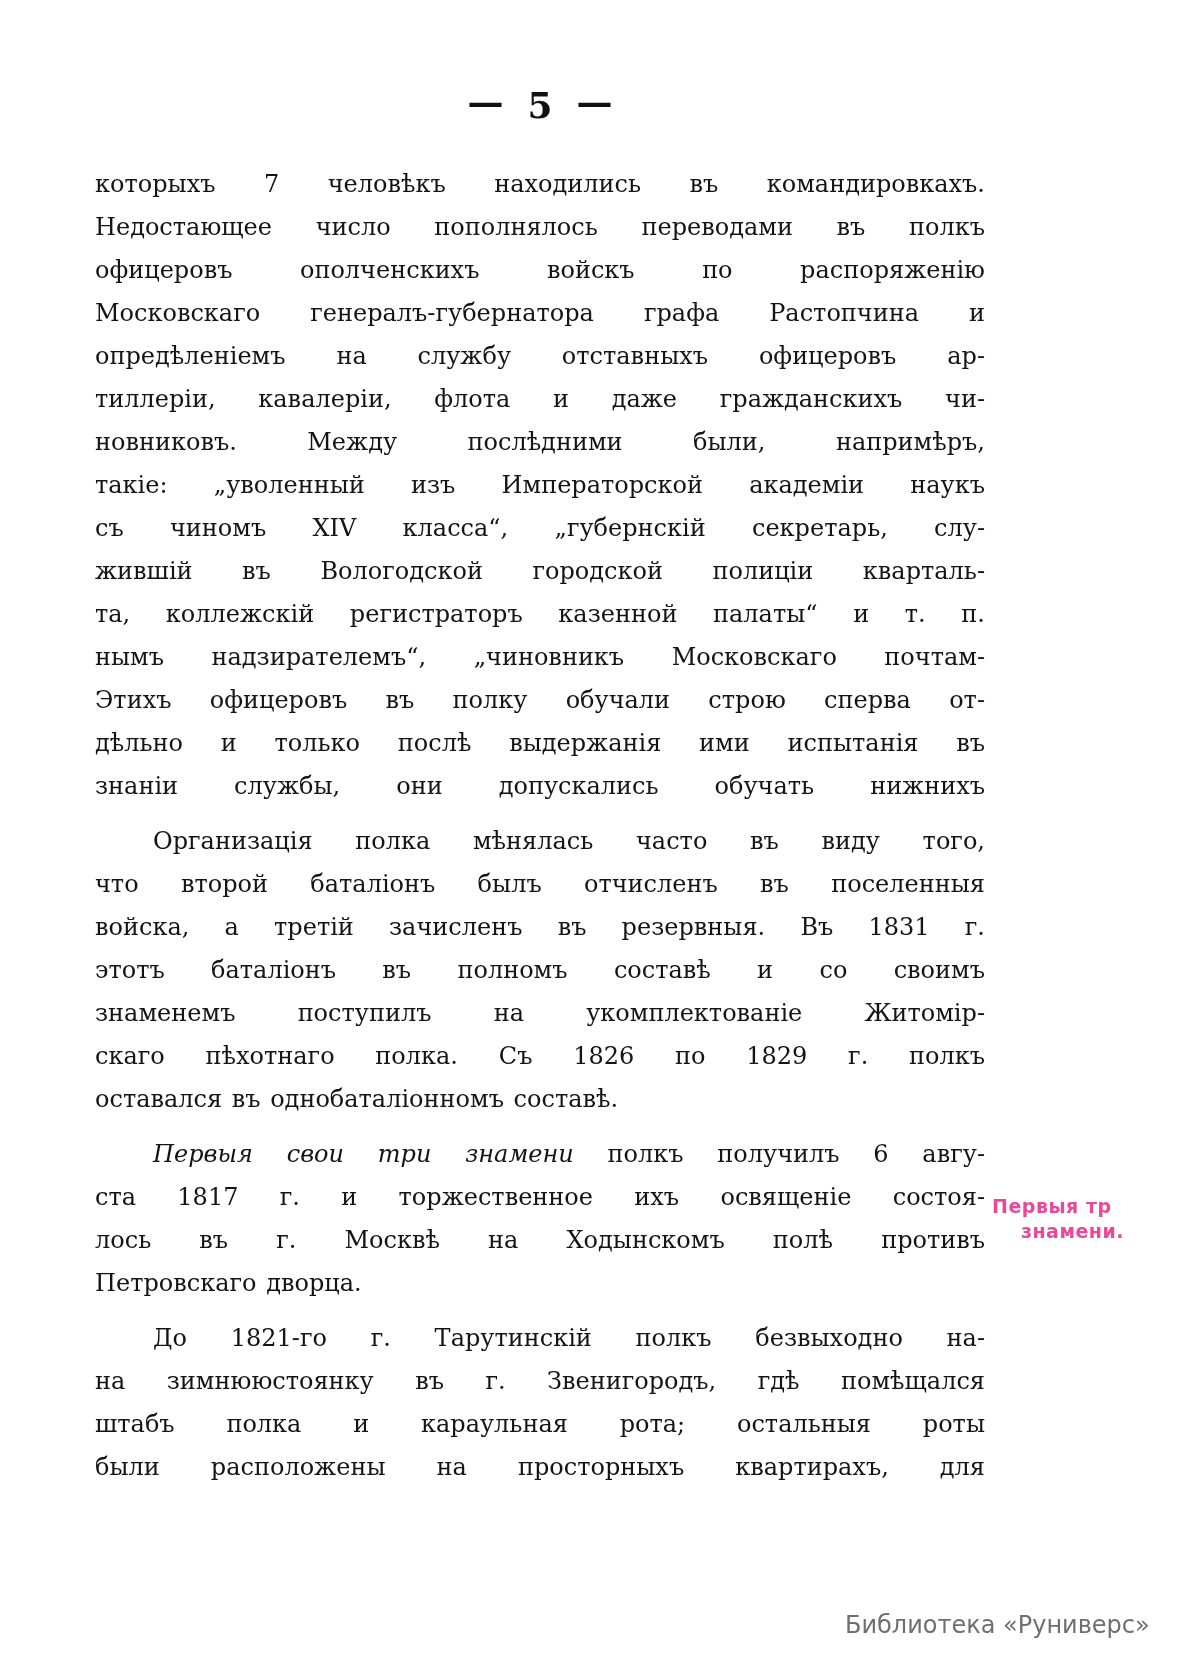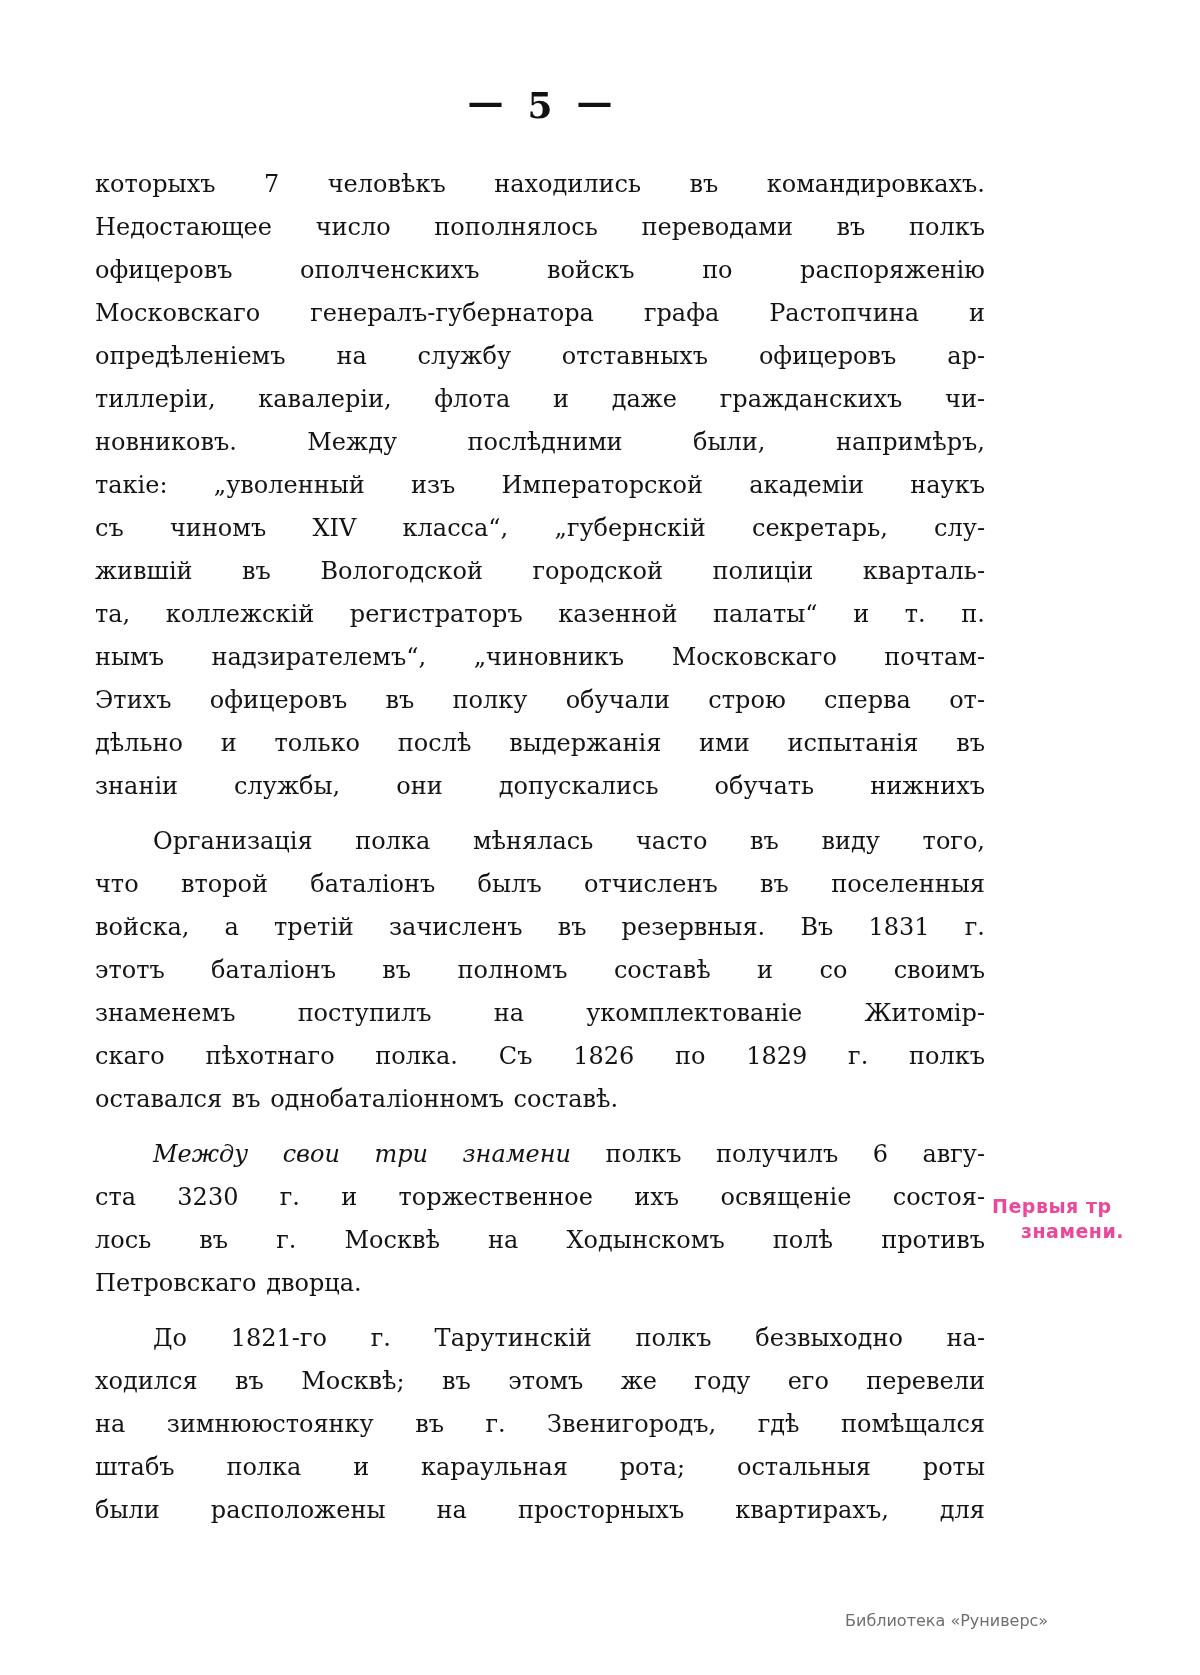--- a/index.html
+++ b/index.html
@@ -62,21 +62,21 @@
     line-height: 25px;
     color: #ec4899;
     letter-spacing: 0.5px;
   }
   .margin-note .mn-line-2 { text-align: right; }
   .footer-watermark {
     position: absolute;
     left: 845px;
     top: 1611px;
     font-family: "DejaVu Sans", "Liberation Sans", sans-serif;
-    font-size: 16px;
+    font-size: 24px;
     color: #6f6f6f;
     white-space: nowrap;
   }
 </style>
 </head>
 <body>
 
 <div class="page">
 
   <div class="page-header">
@@ -104,28 +104,27 @@
       <div class="para indent">
         <div class="line">Организація полка мѣнялась часто въ виду того,</div>
         <div class="line">что второй баталіонъ былъ отчисленъ въ поселенныя</div>
         <div class="line">войска, а третій зачисленъ въ резервныя. Въ 1831 г.</div>
         <div class="line">этотъ баталіонъ въ полномъ составѣ и со своимъ</div>
         <div class="line">знаменемъ поступилъ на укомплектованіе Житомір-</div>
         <div class="line">скаго пѣхотнаго полка. Съ 1826 по 1829 г. полкъ</div>
         <div class="line last">оставался въ однобаталіонномъ составѣ.</div>
       </div>
       <div class="para indent">
-        <div class="line"><span class="it">Между свои три знамени</span><span class=""> полкъ получилъ 6 авгу-</span></div>
-        <div class="line">ста 3230 г. и торжественное ихъ освященіе состоя-</div>
+        <div class="line"><span class="it">Первыя свои три знамени</span><span class=""> полкъ получилъ 6 авгу-</span></div>
+        <div class="line">ста 1817 г. и торжественное ихъ освященіе состоя-</div>
         <div class="line">лось въ г. Москвѣ на Ходынскомъ полѣ противъ</div>
         <div class="line last">Петровскаго дворца.</div>
       </div>
       <div class="para indent">
         <div class="line">До 1821-го г. Тарутинскій полкъ безвыходно на-</div>
-        <div class="line">ходился въ Москвѣ; въ этомъ же году его перевели</div>
         <div class="line">на зимнююстоянку въ г. Звенигородъ, гдѣ помѣщался</div>
         <div class="line">штабъ полка и караульная рота; остальныя роты</div>
         <div class="line">были расположены на просторныхъ квартирахъ, для</div>
       </div>
     </div>
 
   <div class="margin-note">
     <div class="mn-line-1">Первыя тр</div>
     <div class="mn-line-2">знамени.</div>
   </div>

